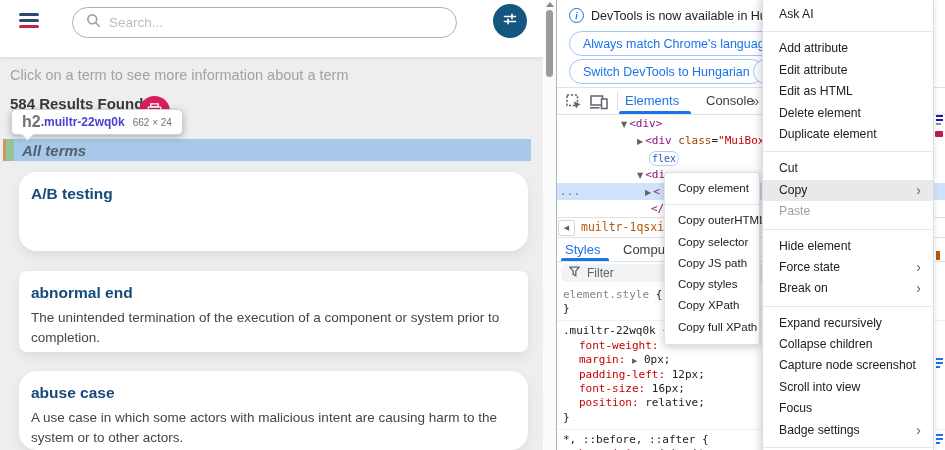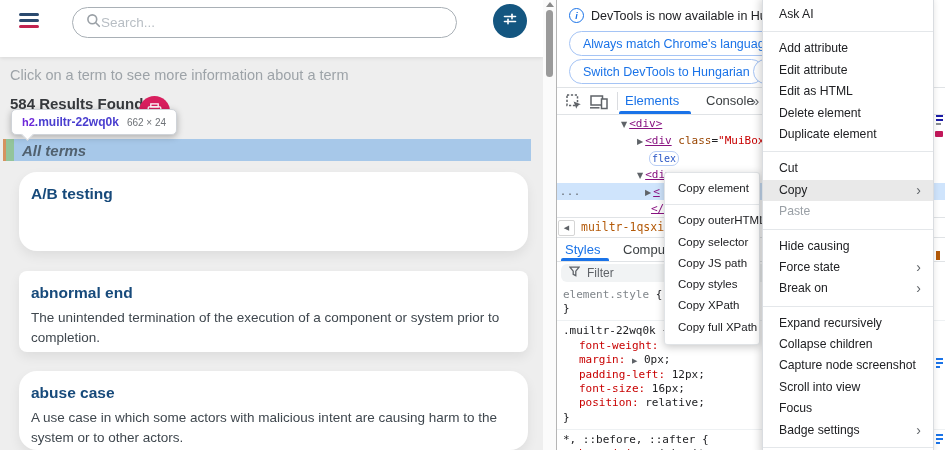--- a/index.html
+++ b/index.html
@@ -7,29 +7,29 @@
   #screen { position:relative; width:945px; height:450px; overflow:hidden; background:#ffffff; }
 
   
   .glossary-page { position:absolute; left:0; top:0; width:543px; height:450px; background:#eeeeee; overflow:hidden; }
   .page-header { position:absolute; left:0; top:0; width:543px; height:57px; background:#ffffff; box-shadow:0 1px 4px rgba(0,0,0,.10); }
   .hamburger { position:absolute; left:19px; top:13px; width:20px; height:16px; cursor:pointer; }
   .hamburger .bar { height:3px; border-radius:2px; margin-bottom:3.2px; }
   .bar1,.bar2 { background:#2b4a6f; }
   .bar3 { background:#c2234f; }
   .search-box { position:absolute; left:72px; top:7px; width:385px; height:31px; background:#fff; border:1px solid #a9b0b6; border-radius:17px; display:flex; align-items:center; padding-left:13px; }
-  .search-placeholder { color:#b8bec4; font-size:13.5px; }
+  .search-placeholder { color:#b8bec4; font-size:13.5px; margin-left:8px; }
   .filter-btn { position:absolute; left:493px; top:4px; width:34px; height:34px; border-radius:50%; background:#145680; display:flex; align-items:center; justify-content:center; }
 
   .instruction { position:absolute; left:10px; top:67px; font-size:14.5px; color:#9da3a8; }
   .results-text { position:absolute; left:10px; top:95px; font-size:15px; font-weight:bold; color:#36393d; }
   .print-btn { position:absolute; left:139px; top:96px; width:31px; height:31px; border-radius:50%; background:#d81f5e; display:flex; align-items:center; justify-content:center; }
 
   .inspect-tooltip { position:absolute; left:11px; top:109px; height:26px; background:#fff; border:1px solid #cfd3d8; border-radius:5px; box-shadow:0 2px 7px rgba(0,0,0,.28); display:flex; align-items:center; padding:0 10px; z-index:5; white-space:nowrap; }
-  .inspect-tooltip .tt-tag { color:#6d28d9; font-weight:bold; font-size:11px; }
+  .inspect-tooltip .tt-tag { color:#737373; font-weight:bold; font-size:16px; }
   .inspect-tooltip .tt-class { color:#4a3ecf; font-weight:bold; font-size:12px; }
   .inspect-tooltip .tt-dims { color:#6e7277; font-size:10px; margin-left:8px; }
   .tt-arrow { position:absolute; left:11px; bottom:-5px; width:9px; height:9px; background:#fff; border-right:1px solid #cfd3d8; border-bottom:1px solid #cfd3d8; transform:rotate(45deg); }
 
   .all-terms-bar { position:absolute; left:3px; top:139px; width:528px; height:22px; display:flex; }
   .margin-strip { width:3px; background:#d69360; }
   .padding-strip { width:8px; background:#93c49b; }
   .terms-content { flex:1; background:#a7c8e9; display:flex; align-items:center; }
   .terms-label { font-size:15px; font-weight:bold; color:#51616f; padding-left:8px;font-style:italic; }
 
@@ -61,21 +61,21 @@
   .device-icon { left:33px; top:7px; }
   .tb-sep { position:absolute; left:60px; top:4px; width:1px; height:18px; background:#dadce0; }
   .tab-elements { position:absolute; left:68px; top:5px; color:#1a73e8; font-size:13px; font-weight:500; }
   .tab-underline { position:absolute; left:62px; bottom:0; width:72px; height:3px; background:#1a73e8; border-radius:2px 2px 0 0; }
   .tab-console { position:absolute; left:149px; top:5px; color:#3c4043; font-size:13px; }
   .more-tabs { position:absolute; left:194px; top:4px; color:#5f6368; font-size:15px; }
 
   .dom-tree { position:absolute; left:0; top:115px; width:100%; font-family:"DejaVu Sans Mono", monospace; font-size:11px; }
   .tree-row { height:17px; line-height:17px; white-space:nowrap; position:relative; }
   .arrow { color:#5f6368; font-size:8px; font-family:"DejaVu Sans", sans-serif; margin-right:2px; }
-  .tag { color:#881280;text-decoration:underline; }
+  .tag { color:#881280; }
   .attr-name { color:#994500; }
   .attr-value { color:#c80000; }
   .row-selected { background:#cfe4fc; }
   .more-actions { position:absolute; left:3px; top:0; color:#5f6368; letter-spacing:1px; font-size:10px; }
   .flex-badge { display:inline-block; border:1px solid #b8cdf5; border-radius:7px; padding:0 2px; font-size:10px; color:#2a56c6; line-height:13px; vertical-align:middle; }
 
   .breadcrumb-bar { position:absolute; left:0; top:217px; width:100%; height:21px; border-top:1px solid #e0e3e6; border-bottom:1px solid #e0e3e6; background:#fff; }
   .bc-back { position:absolute; left:1px; top:2px; width:17px; height:16px; background:#fff; border:1px solid #d5d5d5; border-radius:2px; color:#5f6368; font-size:7px; display:flex; align-items:center; justify-content:center; }
   .bc-text { position:absolute; left:24px; top:0; line-height:19px; font-family:"DejaVu Sans Mono", monospace; font-size:11.5px; color:#b45a09; }
 
@@ -328,21 +328,21 @@
       </div>
     <div class="cm-item cm-highlight">
         <span>Copy</span>
         <span class="cm-arrow">›</span>
       </div>
     <div class="cm-item cm-disabled">
         <span>Paste</span>
       </div>
     <div class="cm-sep"></div>
     <div class="cm-item">
-        <span>Hide causing</span>
+        <span>Hide element</span>
       </div>
     <div class="cm-item">
         <span>Force state</span>
         <span class="cm-arrow">›</span>
       </div>
     <div class="cm-item">
         <span>Break on</span>
         <span class="cm-arrow">›</span>
       </div>
     <div class="cm-sep"></div>

